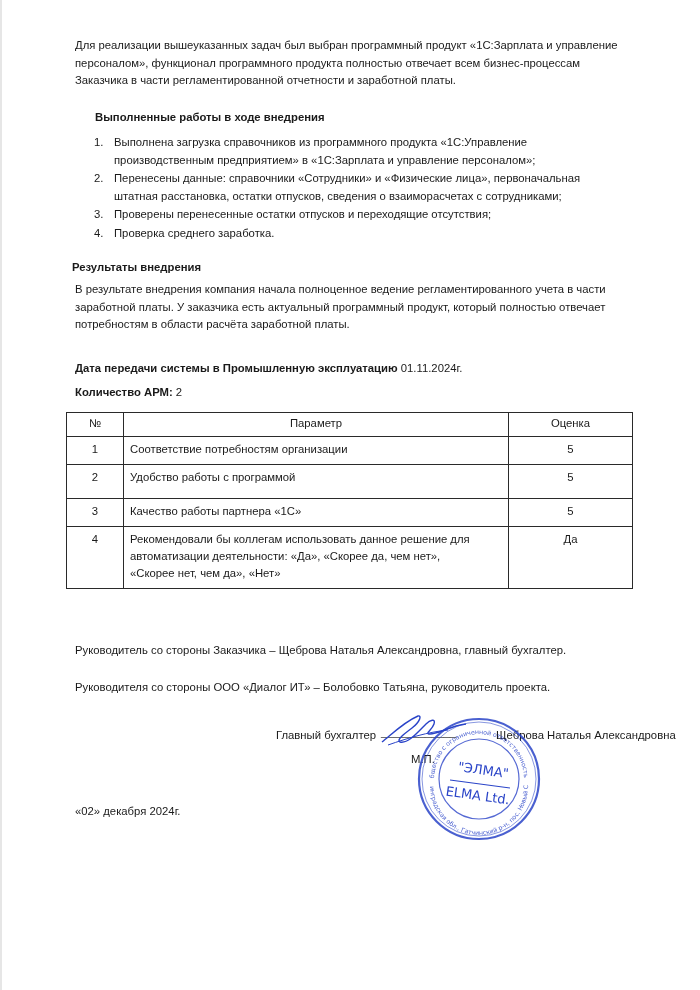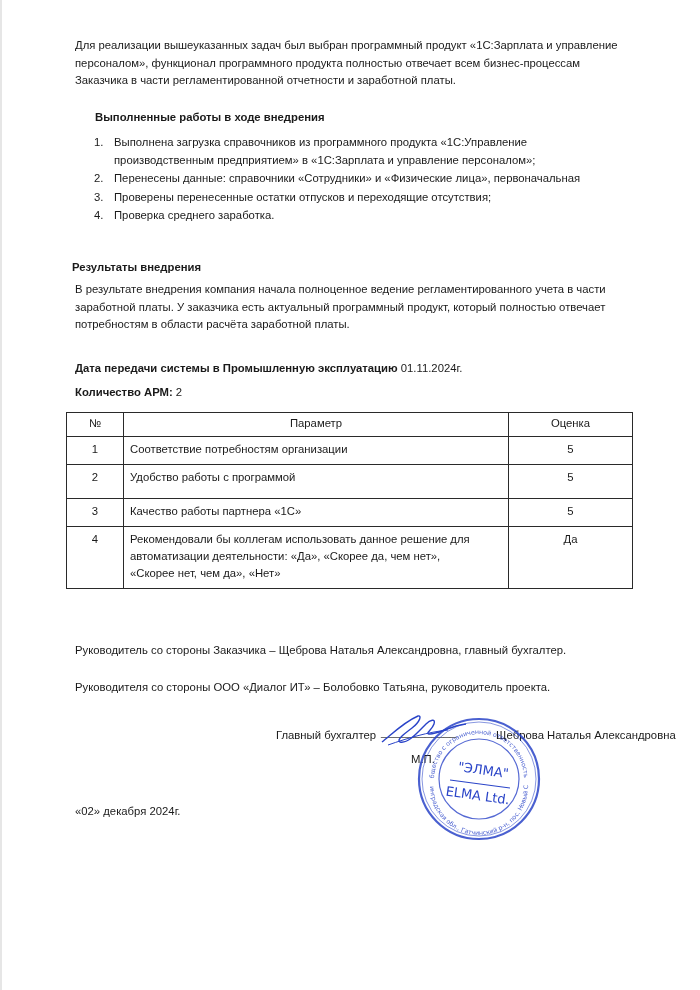--- a/index.html
+++ b/index.html
@@ -39,20 +39,21 @@
 
   <ol class="works">
     <li>
       <span class="num">1.</span>
       <div>Выполнена загрузка справочников из программного продукта «1С:Управление</div>
       <div>производственным предприятием» в  «1С:Зарплата и управление персоналом»;</div>
     </li>
     <li>
       <span class="num">2.</span>
       <div>Перенесены данные: справочники «Сотрудники» и «Физические лица», первоначальная</div>
+      <div>штатная расстановка, остатки отпусков, сведения о взаиморасчетах с сотрудниками;</div>
     </li>
     <li>
       <span class="num">3.</span>
       <div>Проверены перенесенные остатки отпусков и переходящие отсутствия;</div>
     </li>
     <li>
       <span class="num">4.</span>
       <div>Проверка среднего заработка.</div>
     </li>
   </ol>

